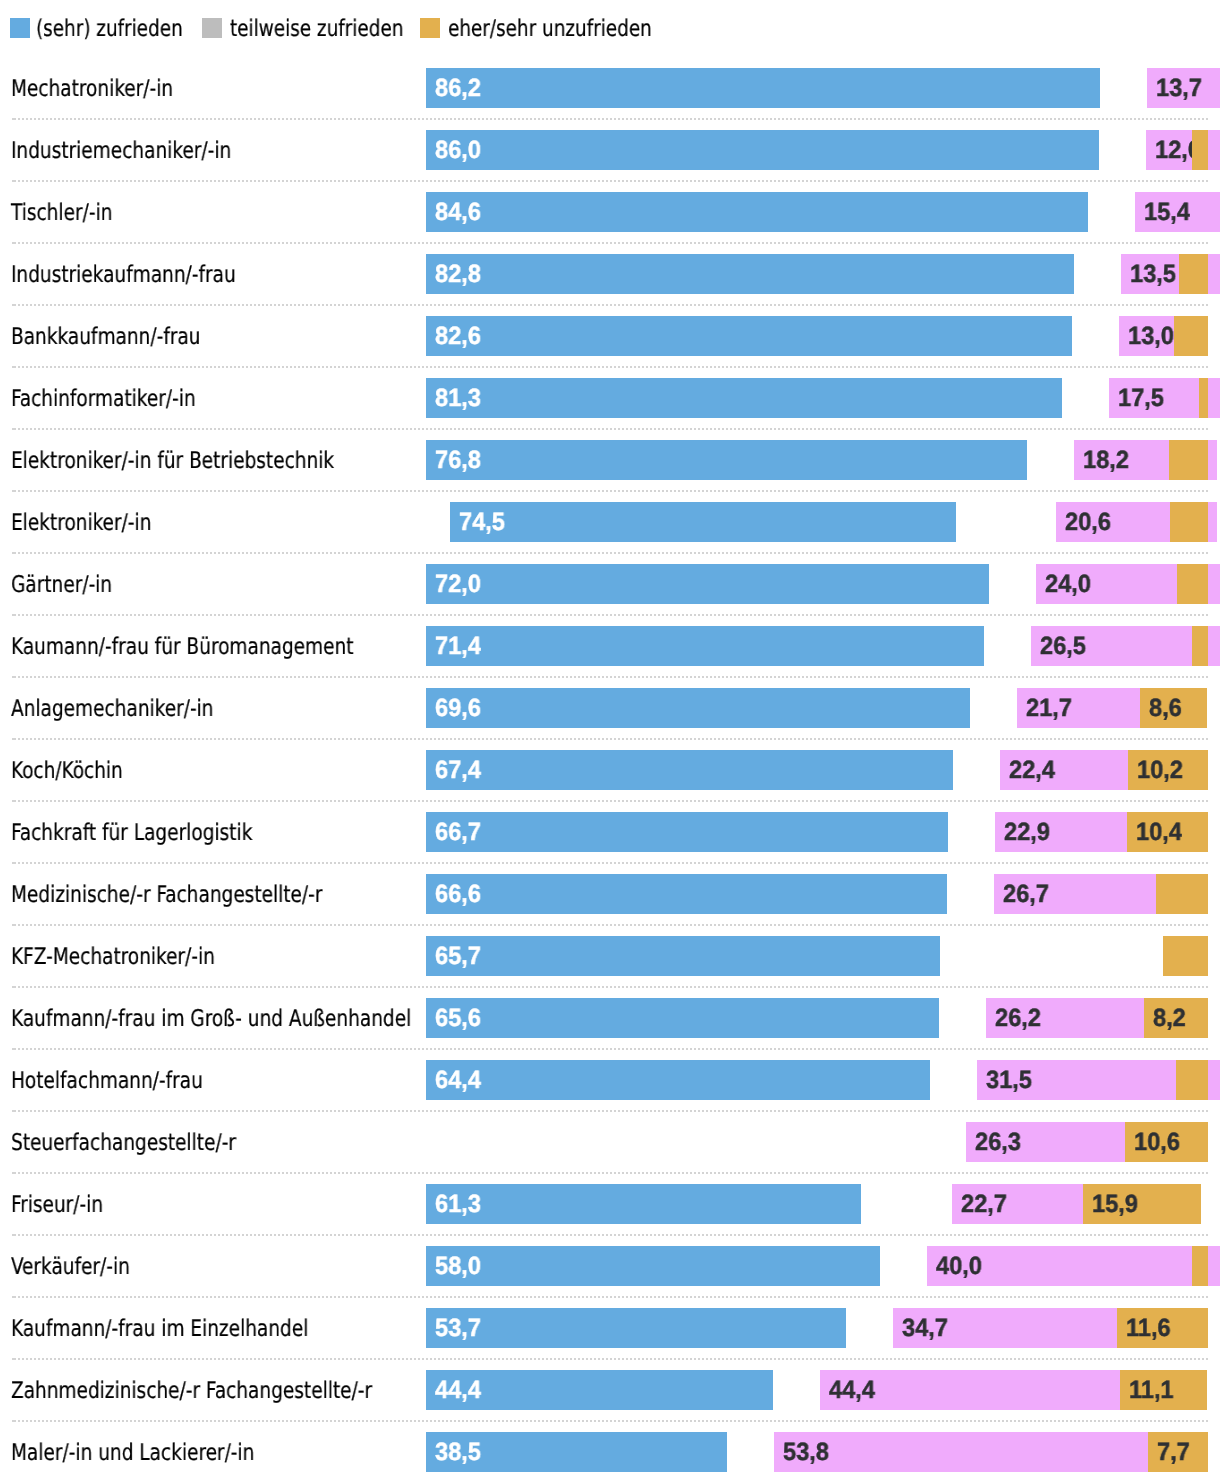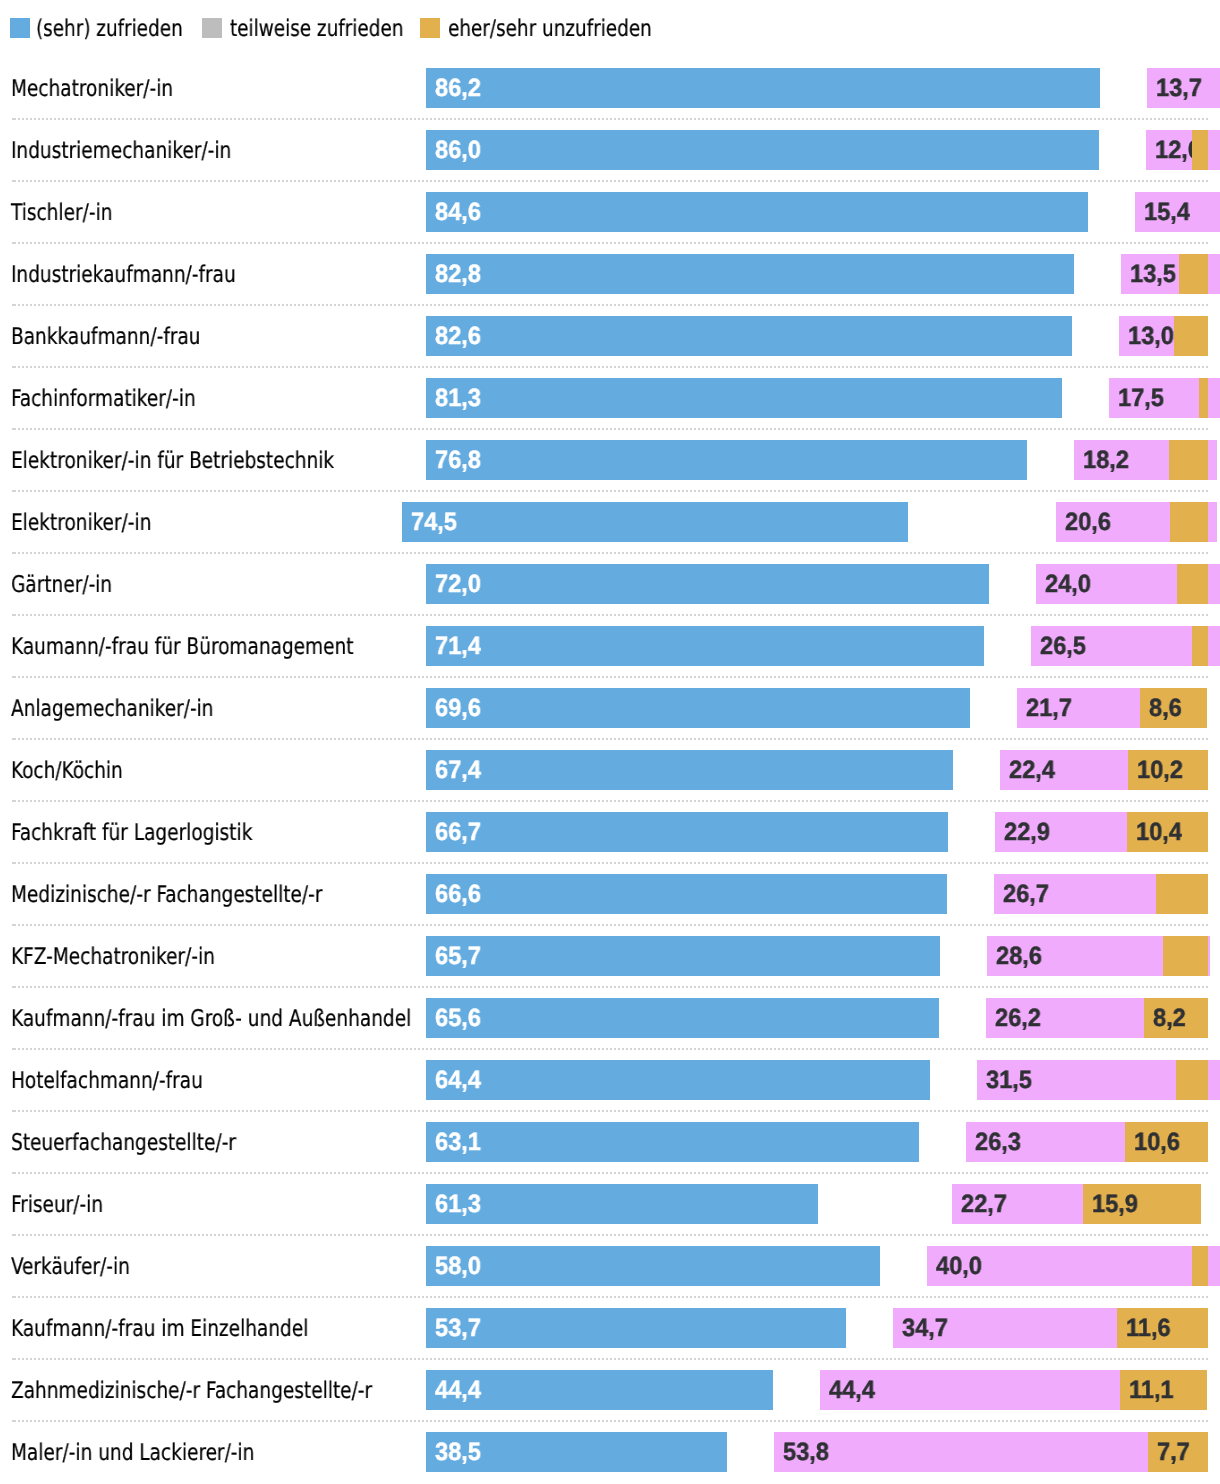--- a/index.html
+++ b/index.html
@@ -138,21 +138,21 @@
     <div class="seg s1" style="left:426.00px;width:600.58px">
       <span class="seg-val">76,8</span>
     </div>
     <div class="seg s2" style="left:1026.58px;width:143px">
       <span class="seg-val">18,2</span>
     </div>
     <div class="seg s3" style="left:1168.90px;width:39.10px"></div>
   </div>
   <div class="row" style="top:502px">
     <div class="cat-label">Elektroniker/-in</div>
-    <div class="seg s1" style="left:402px;width:506px">
+    <div class="seg s1" style="left:450px;width:506px">
       <span class="seg-val">74,5</span>
     </div>
     <div class="seg s2" style="left:1008.59px;width:161.09px">
       <span class="seg-val">20,6</span>
     </div>
     <div class="seg s3" style="left:1169.68px;width:38.32px"></div>
   </div>
   <div class="row" style="top:564px">
     <div class="cat-label">Gärtner/-in</div>
     <div class="seg s1" style="left:426.00px;width:563.04px">
@@ -217,23 +217,20 @@
     <div class="seg s2" style="left:946.81px;width:208.79px">
       <span class="seg-val">26,7</span>
     </div>
     <div class="seg s3" style="left:1155.61px;width:52.39px"></div>
   </div>
   <div class="row" style="top:936px">
     <div class="cat-label">KFZ-Mechatroniker/-in</div>
     <div class="seg s1" style="left:426.00px;width:513.77px">
       <span class="seg-val">65,7</span>
     </div>
-    <div class="seg s2" style="left:939.77px;width:223.65px">
-      <span class="seg-val">28,6</span>
-    </div>
     <div class="seg s3" style="left:1163.43px;width:44.57px"></div>
   </div>
   <div class="row" style="top:998px">
     <div class="cat-label">Kaufmann/-frau im Groß- und Außenhandel</div>
     <div class="seg s1" style="left:426.00px;width:512.99px">
       <span class="seg-val">65,6</span>
     </div>
     <div class="seg s2" style="left:938.99px;width:204.88px">
       <span class="seg-val">26,2</span>
     </div>
@@ -246,33 +243,30 @@
     <div class="seg s1" style="left:426.00px;width:503.61px">
       <span class="seg-val">64,4</span>
     </div>
     <div class="seg s2" style="left:929.61px;width:246.33px">
       <span class="seg-val">31,5</span>
     </div>
     <div class="seg s3" style="left:1175.94px;width:32.06px"></div>
   </div>
   <div class="row" style="top:1122px">
     <div class="cat-label">Steuerfachangestellte/-r</div>
-    <div class="seg s1" style="left:426.00px;width:493.44px">
-      <span class="seg-val">63,1</span>
-    </div>
     <div class="seg s2" style="left:919.44px;width:205.67px">
       <span class="seg-val">26,3</span>
     </div>
     <div class="seg s3" style="left:1125.11px;width:82.89px">
       <span class="seg-val">10,6</span>
     </div>
   </div>
   <div class="row" style="top:1184px">
     <div class="cat-label">Friseur/-in</div>
-    <div class="seg s1" style="left:426.00px;width:392px">
+    <div class="seg s1" style="left:426.00px;width:435px">
       <span class="seg-val">61,3</span>
     </div>
     <div class="seg s2" style="left:905.37px;width:177.51px">
       <span class="seg-val">22,7</span>
     </div>
     <div class="seg s3" style="left:1082.88px;width:118px">
       <span class="seg-val">15,9</span>
     </div>
   </div>
   <div class="row" style="top:1246px">

